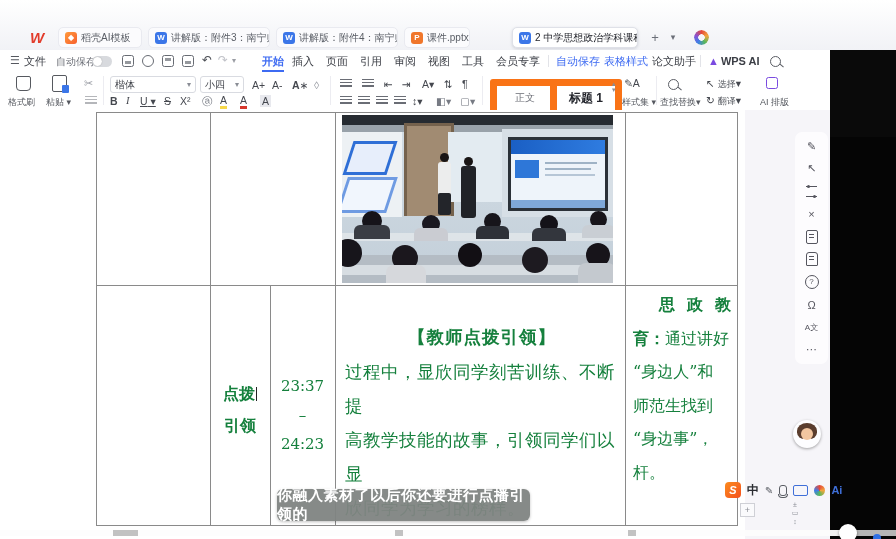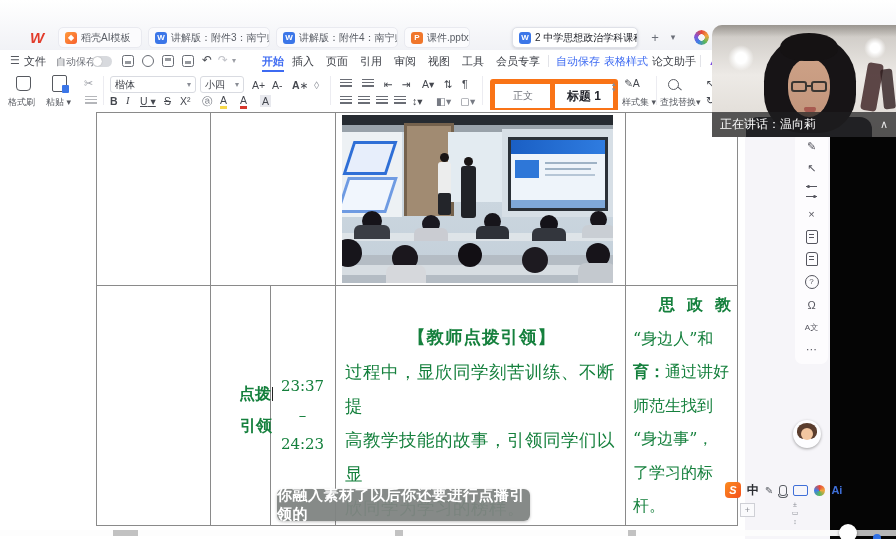--- a/index.html
+++ b/index.html
@@ -52,21 +52,21 @@
          display:flex;align-items:center;justify-content:space-between;padding:0 4px;box-sizing:border-box;background:#fff;}
   .caretdn{font-size:8px;color:#8a8d95;}
   .fmt{font-size:10.5px;color:#45484f;white-space:nowrap;}
   .fmt b{font-weight:900;}
   .ubar{text-decoration:underline;}
   .strik{text-decoration:line-through;}
   .hl{border-bottom:3px solid #f7d84a;}
   .fc{border-bottom:3px solid #d6372c;}
   .shad{background:#e8e9ee;padding:0 2px;}
   .stripes{width:12px;height:9px;background:repeating-linear-gradient(to bottom,#6a6d75 0 1.2px,transparent 1.2px 3.2px);}
-  .stylechip{height:24px;border:5px solid #f97316;border-radius:3px;background:#fff;display:flex;align-items:center;justify-content:center;}
+  .stylechip{height:24px;border:7px solid #f97316;border-radius:3px;background:#fff;display:flex;align-items:center;justify-content:center;}
   .spin{font-size:7px;color:#8a8d95;line-height:6px;}
   .vline{top:4px;width:1px;height:29px;background:#ececf1;}
 
   
   .docarea{left:0;top:110px;width:830px;height:429px;background:#f5f4f8;}
   .page{left:0;top:0;width:745px;height:429px;background:#ffffff;}
   .tline{background:#8a8a8a;}
   .serif{font-family:"DejaVu Serif","Liberation Serif",serif;color:#15803d;}
   .docbody{font-size:17.5px;letter-spacing:.5px;line-height:34px;}
   .caret{display:inline-block;width:1px;height:14px;background:#222;vertical-align:-2px;margin-left:1px;}
@@ -335,45 +335,44 @@
           <div style="left:-8px;top:124px;width:28px;height:28px;border-radius:50%;background:#17151b;"></div>
           <div style="left:50px;top:130px;width:26px;height:26px;border-radius:50%;background:#1b171d;"></div>
           <div style="left:44px;top:150px;width:40px;height:18px;border-radius:8px 8px 0 0;background:#d6d8dc;"></div>
           <div style="left:116px;top:128px;width:24px;height:24px;border-radius:50%;background:#120f14;"></div>
           <div style="left:180px;top:132px;width:26px;height:26px;border-radius:50%;background:#1d1a20;"></div>
           <div style="left:244px;top:128px;width:24px;height:24px;border-radius:50%;background:#17141a;"></div>
           <div style="left:236px;top:148px;width:38px;height:20px;border-radius:8px 8px 0 0;background:#c4c9cf;"></div>
         </div>
       </div>
 
-      <div class="abs serif" style="left:210px;top:268px;width:60px;text-align:center;font-size:16px;font-weight:700;line-height:32px;padding-left:16px;">
+      <div class="abs serif" style="left:210px;top:268px;width:60px;text-align:center;font-size:16px;font-weight:700;line-height:32px;">
         <span>点拨</span><span class="caret"></span><br>
         <span>引领</span>
       </div>
 
       <div class="abs serif" style="left:270px;top:262px;width:65px;text-align:center;font-size:15px;line-height:29px;">
         <span>23:37</span><br>
         <span>–</span><br>
         <span>24:23</span>
       </div>
 
       <div class="abs serif" style="left:345px;top:215px;width:274px;font-size:17.5px;font-weight:700;text-align:center;letter-spacing:1px;">【教师点拨引领】</div>
       <div class="abs serif docbody" style="left:345px;top:245px;width:274px;">
         <div>过程中，显欣同学刻苦训练、不断提</div>
         <div>高教学技能的故事，引领同学们以显</div>
         <div>欣同学为学习的榜样。</div>
       </div>
 
       <div class="abs serif" style="left:633px;top:178px;width:98px;font-size:16px;line-height:33.5px;">
         <div style="text-align:right;letter-spacing:12px;margin-right:-12px;"><b style="font-family:'DejaVu Sans','Liberation Sans',sans-serif;">思政教</b></div>
+        <div><b style="font-family:'DejaVu Sans','Liberation Sans',sans-serif;">育：</b><span>通过讲好</span></div>
         <div>“身边人”和</div>
-        <div><b style="font-family:'DejaVu Sans','Liberation Sans',sans-serif;">育：</b><span>通过讲好</span></div>
         <div>师范生找到</div>
         <div>“身边事”，</div>
-        <div>了学习的标</div>
         <div>杆。</div>
       </div>
     </div>
 
     <div class="abs appstrip" style="left:745px;top:0;"></div>
   </div>
 
   <div class="abs sidetools">
     <div class="sic">✎</div>
     <div class="sic">↖</div>
@@ -402,43 +401,20 @@
     <div class="sic">⋯</div>
   </div>
 
   <div class="abs avatar">
     <span class="hairA"></span>
     <span class="faceA"></span>
   </div>
 
   <div class="abs blackcol"></div>
 
-  <div class="abs cam">
-    <div style="left:0;top:0;width:184px;height:12px;background:linear-gradient(#6a655f,rgba(168,162,155,0));opacity:.5;"></div>
-    <div style="left:16px;top:20px;width:26px;height:26px;border-radius:50%;background:radial-gradient(circle,#fff 0 30%,rgba(255,255,255,0) 70%);"></div>
-    <div style="left:86px;top:16px;width:24px;height:24px;border-radius:50%;background:radial-gradient(circle,#fff 0 30%,rgba(255,255,255,0) 70%);"></div>
-    <div style="left:152px;top:12px;width:22px;height:22px;border-radius:50%;background:radial-gradient(circle,#fff 0 30%,rgba(255,255,255,0) 70%);"></div>
-    <div style="left:152px;top:38px;width:16px;height:48px;background:#43292a;border-radius:4px;transform:rotate(10deg);opacity:.85;"></div>
-    <div style="left:170px;top:44px;width:12px;height:40px;background:#2e1d1e;border-radius:3px;transform:rotate(-6deg);opacity:.8;"></div>
-
-    <div>
-      <div style="left:34px;top:92px;width:126px;height:20px;background:#2a2a30;border-radius:12px 12px 0 0;"></div>
-      <div style="left:52px;top:12px;width:92px;height:96px;background:#171416;border-radius:46% 46% 40% 40%;"></div>
-      <div style="left:76px;top:34px;width:42px;height:58px;background:linear-gradient(#cda186,#c2957c);border-radius:46% 46% 52% 52%;"></div>
-      <div style="left:68px;top:8px;width:58px;height:28px;background:#151213;border-radius:50% 50% 42% 42%;"></div>
-      <div style="left:79px;top:56px;width:16px;height:11px;border:2px solid #3a3632;border-radius:3px;box-sizing:border-box;"></div>
-      <div style="left:99px;top:56px;width:16px;height:11px;border:2px solid #3a3632;border-radius:3px;box-sizing:border-box;"></div>
-      <div style="left:94px;top:60px;width:6px;height:2px;background:#3a3632;"></div>
-      <div style="left:92px;top:82px;width:12px;height:5px;background:#a85a50;border-radius:2px 2px 4px 4px;"></div>
-    </div>
-    <div class="namebar">
-      <span>正在讲话：温向莉</span>
-      <span style="margin-left:auto;font-size:11px;color:#e8e8e8;">∧</span>
-    </div>
-  </div>
 
   <div class="abs subtitle">你融入素材了以后你还要进行点播引领的</div>
 
   <div class="abs ime">
     <span class="slogo">S</span>
     <span class="zhong">中</span>
     <span class="imeic">✎</span>
     <span class="mic">
         <i></i>
       </span>

